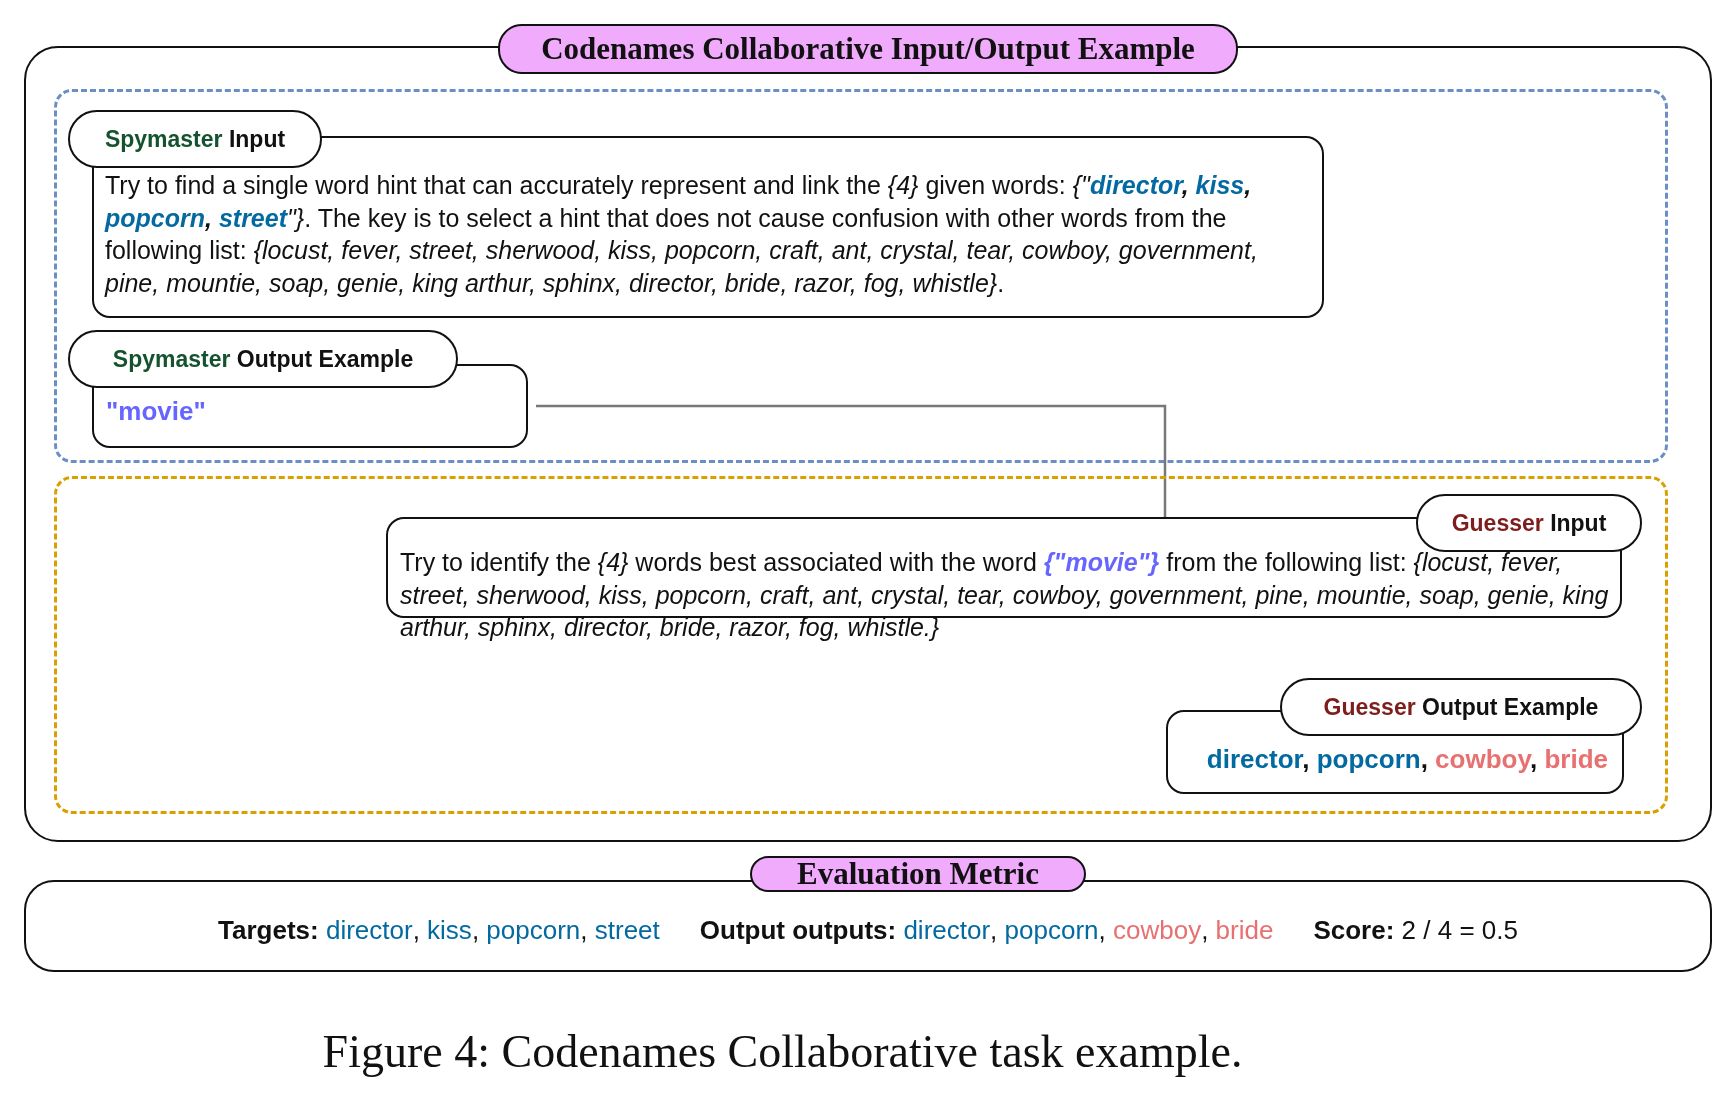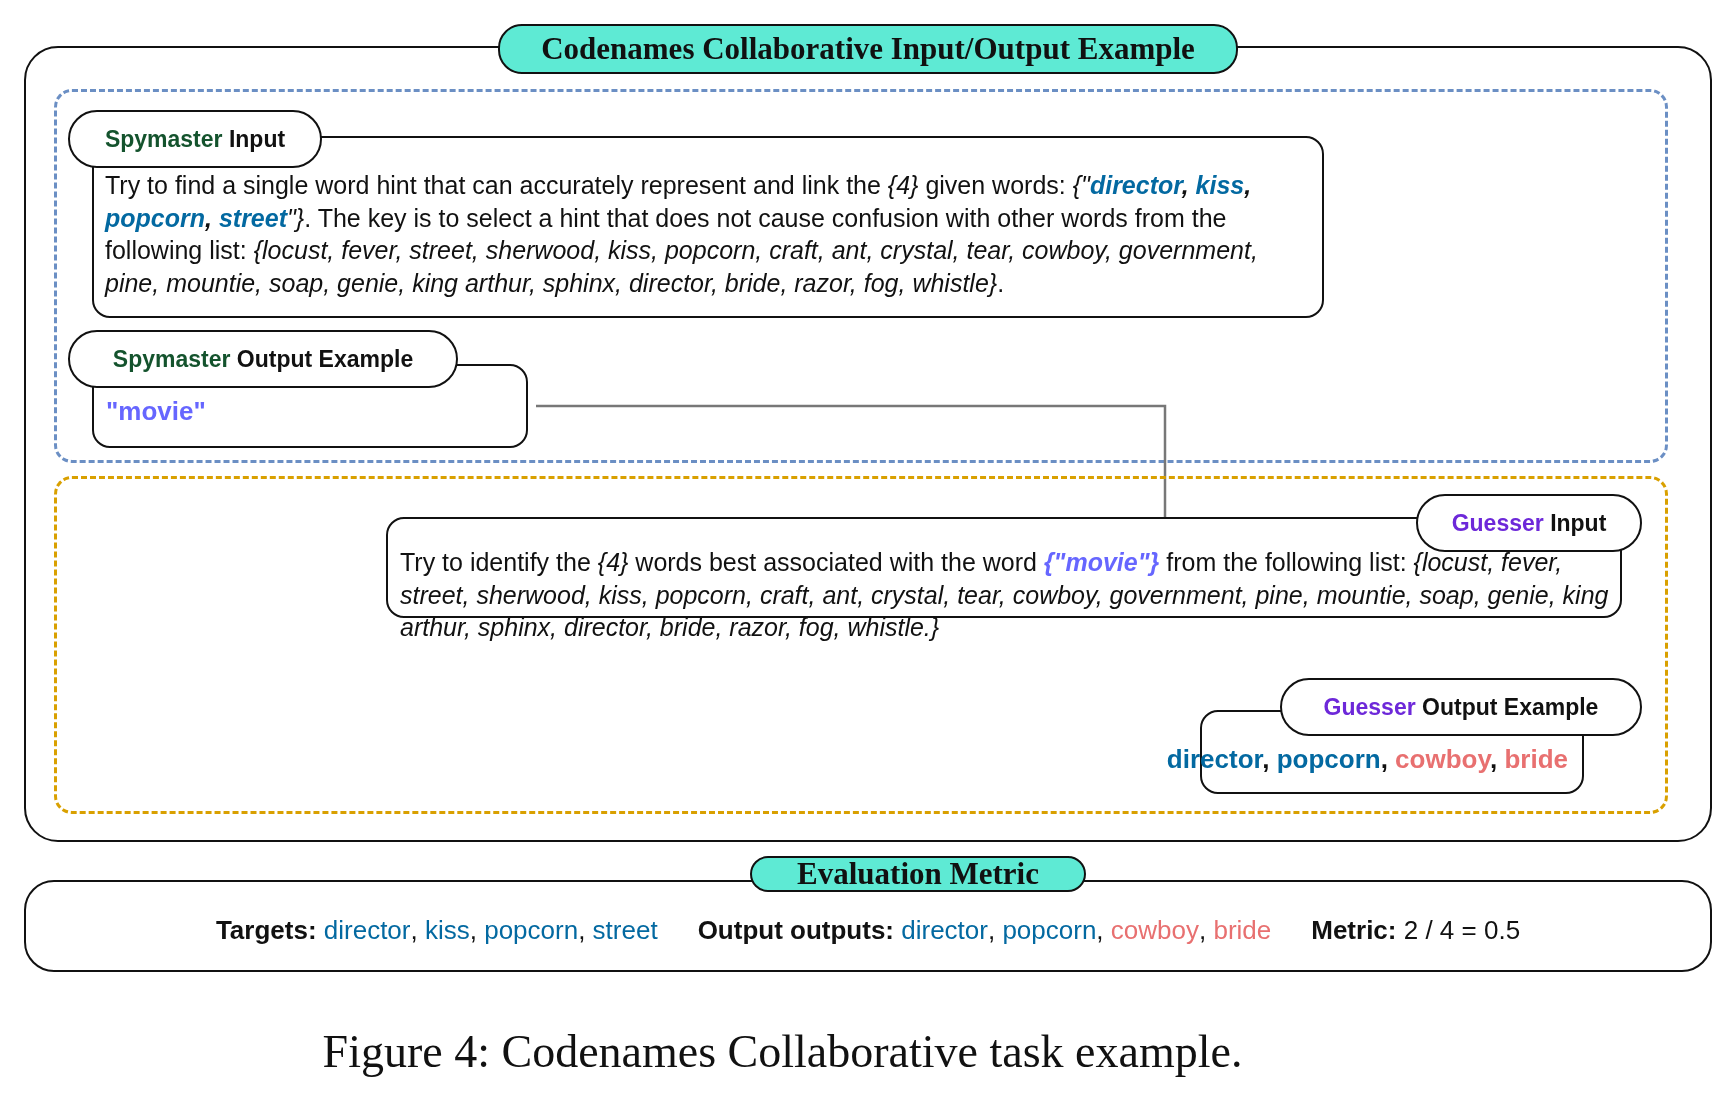--- a/index.html
+++ b/index.html
@@ -1,30 +1,30 @@
 <!DOCTYPE html>
 <html><head>
 <meta charset="utf-8">
 <style>
   html, body { margin: 0; padding: 0; background: #ffffff; }
   body { width: 1732px; height: 1096px; position: relative; overflow: hidden;
          font-family: "Liberation Sans", sans-serif; color: #111; }
   .abs { position: absolute; box-sizing: border-box; }
   .outer { left: 24px; top: 46px; width: 1688px; height: 796px; border: 2.5px solid #111; border-radius: 34px; }
-  .title-pill { border: 2.5px solid #111; border-radius: 24px; background: #5eead4;
+  .title-pill { border: 2.5px solid #111; border-radius: 24px; background: #f0abfc;
                 font-family: "Liberation Serif", serif; font-weight: bold; font-size: 31px;
                 display: flex; align-items: center; justify-content: center; white-space: nowrap; }
   .dash-blue { left: 54px; top: 89px; width: 1614px; height: 374px; border: 3px dashed #6b8fc4; border-radius: 18px; }
   .dash-gold { left: 54px; top: 476px; width: 1614px; height: 338px; border: 3px dashed #d9a000; border-radius: 18px; }
   .box { border: 2.5px solid #111; border-radius: 18px; background: #fff; }
   .pill { border: 2.5px solid #111; border-radius: 30px; background: #fff; font-weight: bold; font-size: 23px;
           display: flex; align-items: center; justify-content: center; white-space: nowrap; }
   .body-text { font-size: 25px; line-height: 32.5px; }
   .spy { color: #14532d; }
-  .gue { color: #6d28d9; }
+  .gue { color: #7f1d1d; }
   .tgt { color: #0369a1; }
   .bad { color: #e87070; }
   .hint { color: #6666ff; }
   .metric { font-size: 26px; white-space: nowrap; display: flex; align-items: center; justify-content: center; }
   .metric b { font-weight: bold; }
   .caption { left: 0; top: 1025px; width: 1565px; text-align: center; font-family: "Liberation Serif", serif; font-size: 46px; }
 </style>
 </head>
 <body>
 
@@ -60,34 +60,34 @@
 
 <div class="abs box" style="left:386px; top:517px; width:1236px; height:101px;">
   <div class="abs body-text" style="left:12px; top:27px; width:1210px;">
     <span>Try to identify the </span><i>{4}</i><span> words best associated with the word </span><b><i class="hint">{"movie"}</i></b><span> from the following list: </span><i>{locust, fever, street, sherwood, kiss, popcorn, craft, ant, crystal, tear, cowboy, government, pine, mountie, soap, genie, king arthur, sphinx, director, bride, razor, fog, whistle.}</i>
   </div>
 </div>
 <div class="abs pill" style="left:1416px; top:494px; width:226px; height:58px;">
   <span class="gue">Guesser</span>&nbsp;<span>Input</span>
 </div>
 
-<div class="abs box" style="left:1166px; top:710px; width:384px; height:84px;margin-left:34px;">
+<div class="abs box" style="left:1166px; top:710px; width:458px; height:84px;">
   <div class="abs" style="right:14px; top:32px; font-size:26px; font-weight:bold; white-space:nowrap;">
     <span class="tgt">director</span>, <span class="tgt">popcorn</span>, <span class="bad">cowboy</span>, <span class="bad">bride</span>
   </div>
 </div>
 <div class="abs pill" style="left:1280px; top:678px; width:362px; height:58px;">
   <span class="gue">Guesser</span>&nbsp;<span>Output Example</span>
 </div>
 
 <div class="abs" style="left:24px; top:880px; width:1688px; height:92px; border:2.5px solid #111; border-radius:30px;"></div>
 <div class="abs title-pill" style="left:750px; top:856px; width:336px; height:36px;">
   <span>Evaluation Metric</span>
 </div>
 <div class="abs metric" style="left:24px; top:910px; width:1688px; height:40px;">
   <b>Targets:</b>&nbsp;<span class="tgt">director</span>,&nbsp;<span class="tgt">kiss</span>,&nbsp;<span class="tgt">popcorn</span>,&nbsp;<span class="tgt">street</span>
   <span style="display:inline-block; width:40px;"></span>
   <b>Output outputs:</b>&nbsp;<span class="tgt">director</span>,&nbsp;<span class="tgt">popcorn</span>,&nbsp;<span class="bad">cowboy</span>,&nbsp;<span class="bad">bride</span>
   <span style="display:inline-block; width:40px;"></span>
-  <b>Metric:</b>&nbsp;<span>2 / 4 = 0.5</span>
+  <b>Score:</b>&nbsp;<span>2 / 4 = 0.5</span>
 </div>
 
 <div class="abs caption">Figure 4: Codenames Collaborative task example.</div>
 
 </body></html>

